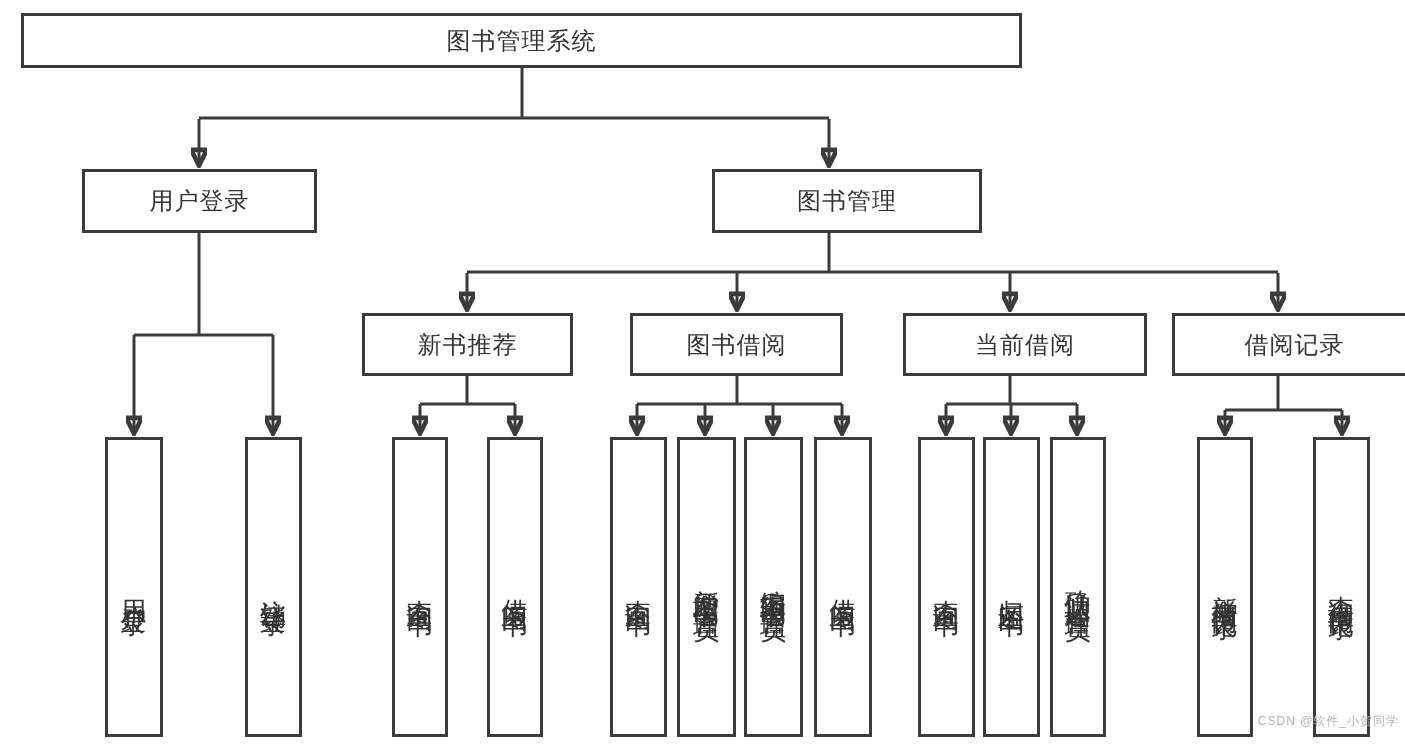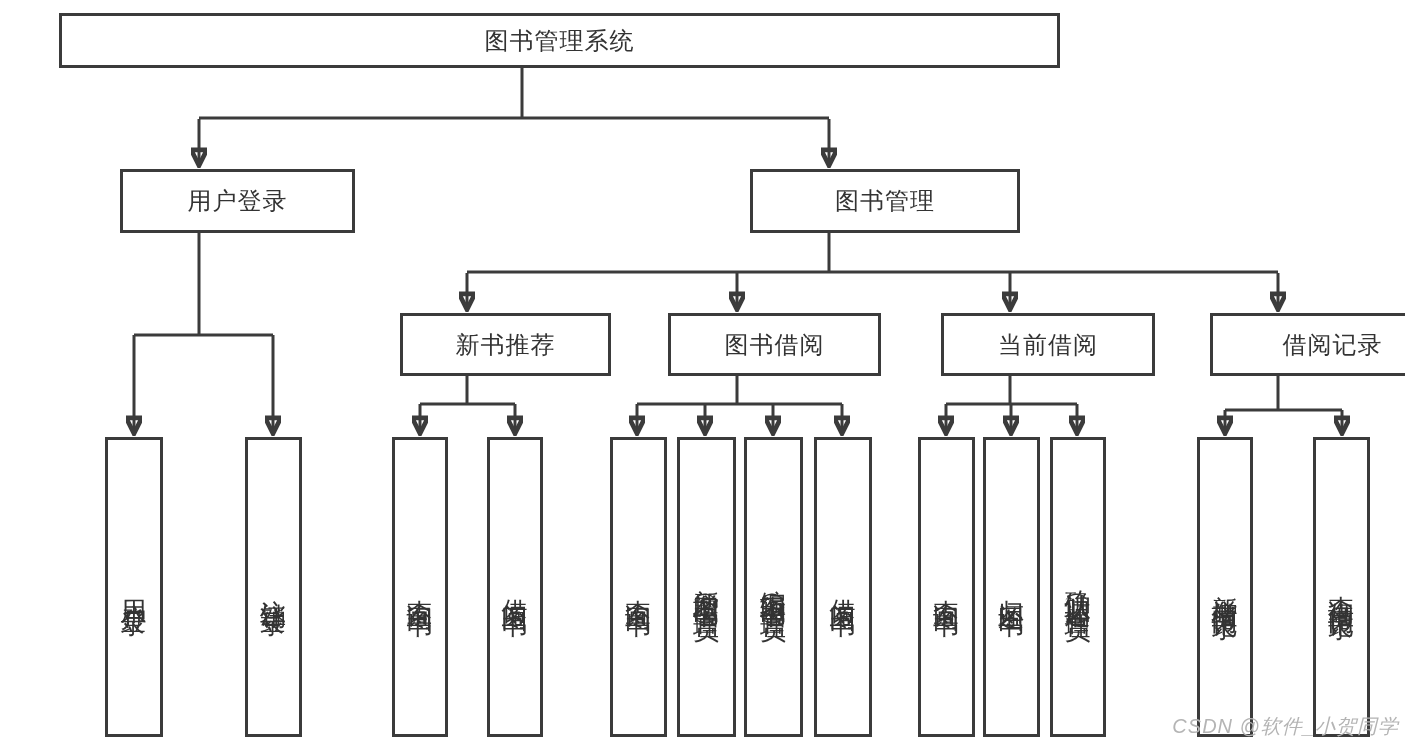--- a/index.html
+++ b/index.html
@@ -39,38 +39,36 @@
     color:var(--text);
     display:flex;
     align-items:center;
     justify-content:center;
     text-align:center;
   }
   .box.h{
     font-size:24px;
     letter-spacing:1px;
     line-height:1;
-    margin-left:38px;
   }
   .box.v{
     font-size:26px;
     line-height:1;
     writing-mode:vertical-rl;
     text-orientation:mixed;
     letter-spacing:4px;
   }
   .watermark{
     position:absolute;
     right:6px;
     top:713px;
-    font-size:20px;
+    font-size:12px;
     color:var(--watermark);
     letter-spacing:1px;
     white-space:nowrap;
-    font-style:italic;
   }
 </style>
 </head>
 <body>
 
 <div class="stage">
 
   <svg class="wires" viewBox="0 0 1405 747" xmlns="http://www.w3.org/2000/svg">
     <defs>
       <marker id="arrow" viewBox="0 0 10 10" refX="9" refY="5" markerWidth="7" markerHeight="5.2" orient="auto-start-reverse" markerUnits="strokeWidth">
@@ -112,21 +110,21 @@
     <path d="M1342,410 L1342,432" marker-end="url(#arrow)"></path>
   </svg>
 
   <div class="box h" style="left:21px;top:13px;width:1001px;height:55px">图书管理系统</div>
 
   <div class="box h" style="left:82px;top:169px;width:235px;height:64px">用户登录</div>
   <div class="box h" style="left:712px;top:169px;width:270px;height:64px">图书管理</div>
 
   <div class="box h" style="left:362px;top:313px;width:211px;height:63px">新书推荐</div>
   <div class="box h" style="left:630px;top:313px;width:213px;height:63px">图书借阅</div>
-  <div class="box h" style="left:903px;top:313px;width:214px;height:63px">当前借阅</div>
+  <div class="box h" style="left:903px;top:313px;width:244px;height:63px">当前借阅</div>
   <div class="box h" style="left:1172px;top:313px;width:245px;height:63px">借阅记录</div>
 
   <div class="box v" style="left:105px;top:437px;width:58px;height:300px">用户登录</div>
   <div class="box v" style="left:245px;top:437px;width:57px;height:300px">注销登录</div>
 
   <div class="box v" style="left:392px;top:437px;width:56px;height:300px">查询图书</div>
   <div class="box v" style="left:487px;top:437px;width:56px;height:300px">借阅图书</div>
 
   <div class="box v" style="left:610px;top:437px;width:57px;height:300px">查询图书</div>
   <div class="box v" style="left:677px;top:437px;width:59px;height:300px">新增图书（管理员）</div>

